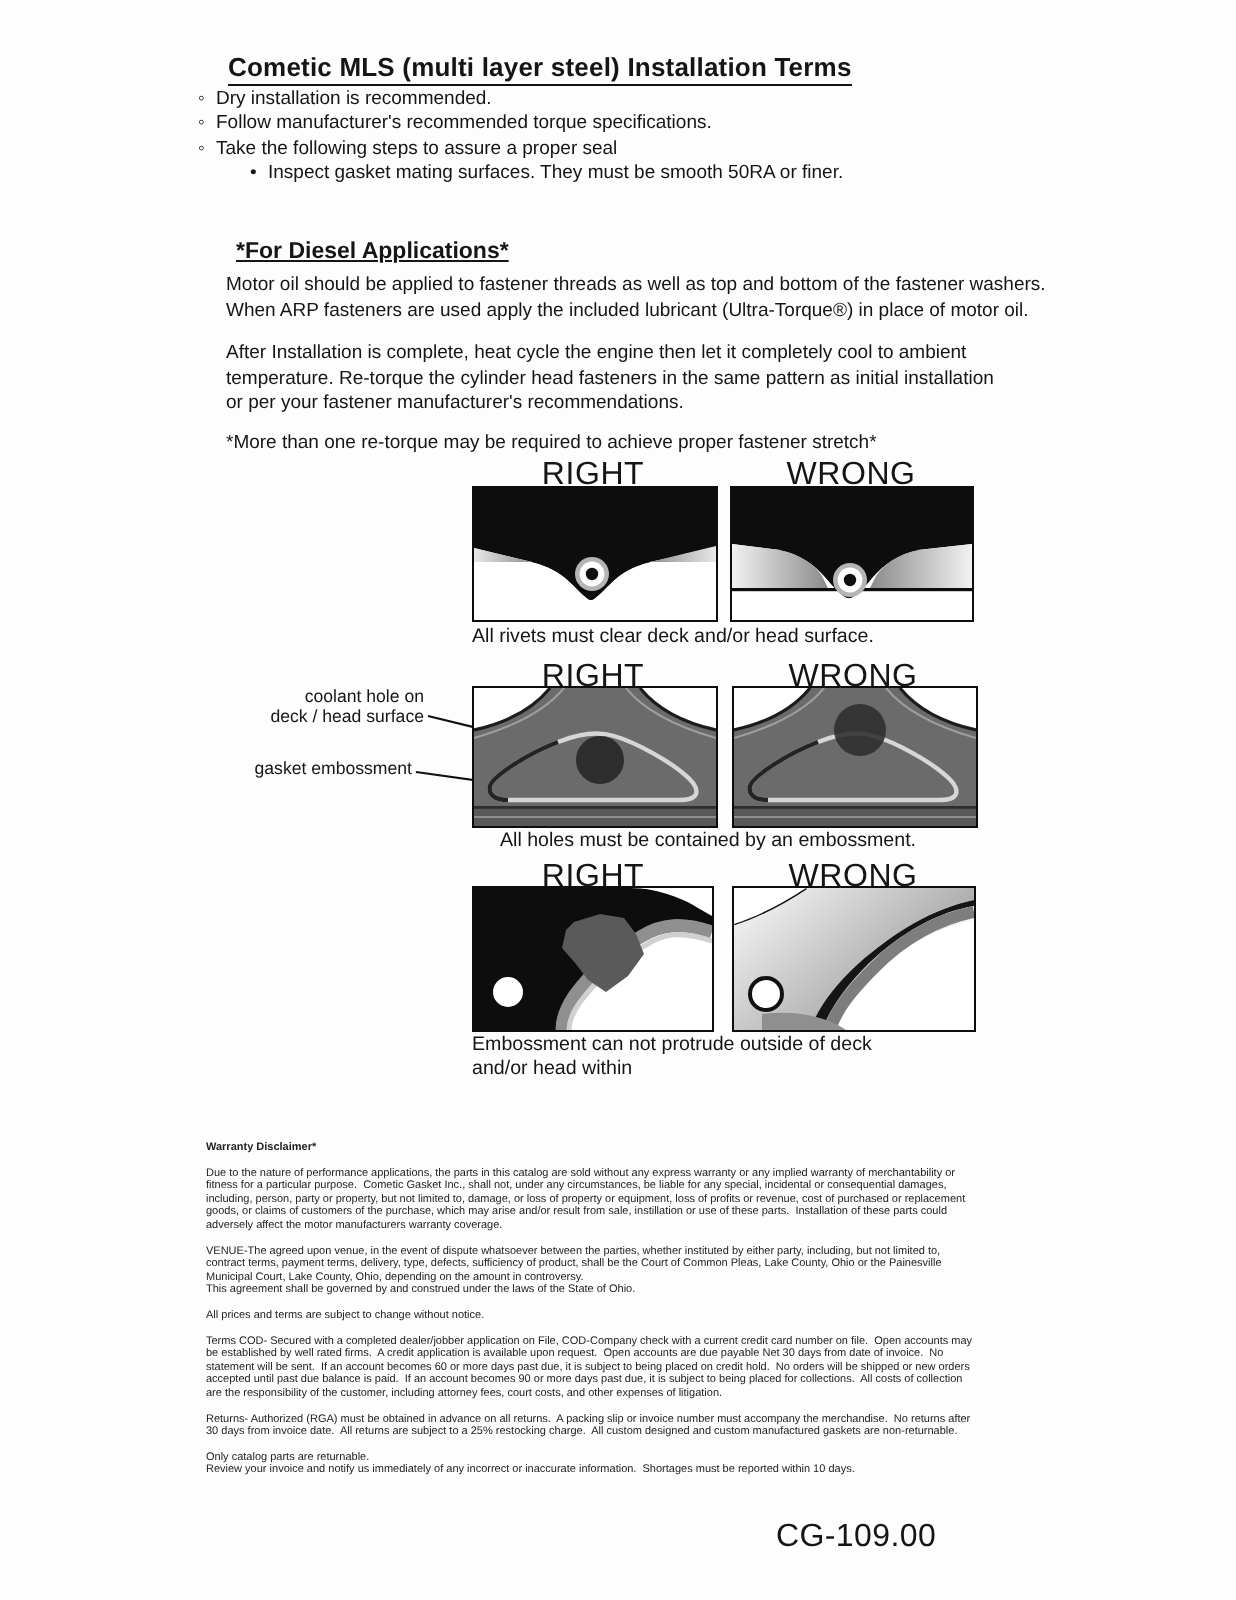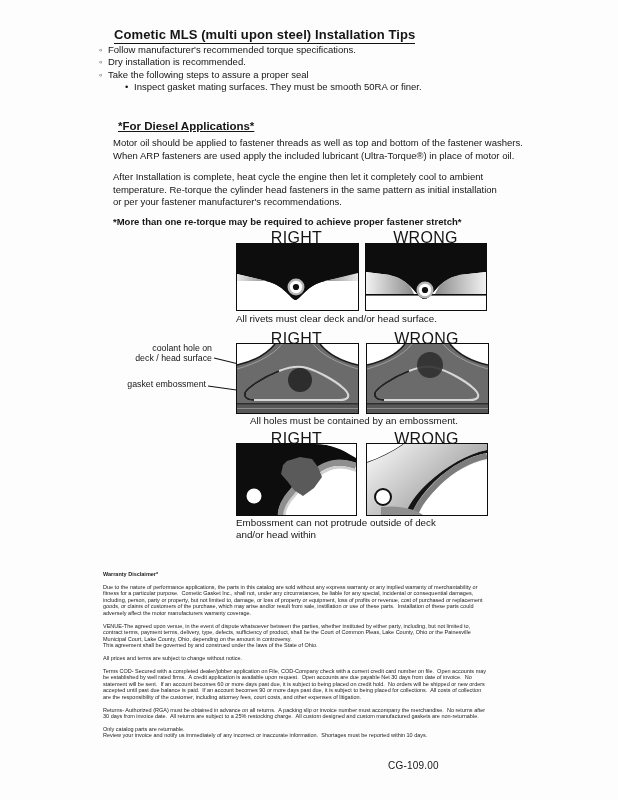--- a/index.html
+++ b/index.html
@@ -16,45 +16,45 @@
   .h2{font-size:11.5px;font-weight:bold;}
   .body{font-size:9.5px;line-height:12.6px;white-space:pre-line;margin:0;}
   .fig-label{font-size:16px;font-weight:500;letter-spacing:.3px;text-align:center;width:121px;}
   .fig-box{box-sizing:border-box;border:1.8px solid #0d0d0d;background:#fff;}
   .fig-box svg{display:block;}
   .caption{font-size:9.8px;line-height:11.5px;white-space:pre-line;}
   .ann{font-size:8.8px;line-height:10px;text-align:right;}
   .fine{width:445px;font-size:5.5px;line-height:1.2;color:#222;}
   .fine p{margin:0 0 6px 0;white-space:pre;}
   .fine .fp-head{font-weight:bold;}
-  .code{font-size:10px;letter-spacing:.2px;}
+  .code{font-size:16px;letter-spacing:.2px;}
 </style>
 </head>
 <body>
 
 <div class="page">
 
   <div class="abs" style="left:114px;top:25px;">
-    <span class="title">Cometic MLS (multi upon steel) Installation Tips</span>
+    <span class="title">Cometic MLS (multi layer steel) Installation Terms</span>
   </div>
 
   <ul class="tips abs" style="left:99px;top:44px;width:470px;">
+    <li>Dry installation is recommended.</li>
     <li>Follow manufacturer's recommended torque specifications.</li>
-    <li>Dry installation is recommended.</li>
     <li>Take the following steps to assure a proper seal</li>
     <li class="sub">Inspect gasket mating surfaces.  They must be smooth 50RA or finer.</li>
   </ul>
 
   <div class="abs h2" style="left:118px;top:120px;text-decoration:underline;">*For Diesel Applications*</div>
   <p class="abs body" style="left:113px;top:171px;">After Installation is complete, heat cycle the engine then let it completely cool to ambient
 temperature. Re-torque the cylinder head fasteners in the same pattern as initial installation
 or per your fastener manufacturer's recommendations.</p>
   <p class="abs body" style="left:113px;top:137px;">Motor oil should be applied to fastener threads as well as top and bottom of the fastener washers.
 When ARP fasteners are used apply the included lubricant (Ultra-Torque®) in place of motor oil.</p>
-  <p class="abs body" style="left:113px;top:216px;font-weight:bold;">*More than one re-torque may be required to achieve proper fastener stretch*</p>
+  <p class="abs body" style="left:113px;top:216px;">*More than one re-torque may be required to achieve proper fastener stretch*</p>
 
   <div class="abs fig-label" style="left:236px;top:229px;">RIGHT</div>
   <div class="abs fig-label" style="left:365px;top:229px;">WRONG</div>
 
   <div class="abs fig-box" style="left:236px;top:243px;">
     <svg width="121" height="66" viewBox="0 0 121 66">
       <rect width="121" height="66" fill="#ffffff"></rect>
       <defs>
         <linearGradient id="g1l" x1="0" y1="0" x2="1" y2="0">
           <stop offset="0" stop-color="#e8e8e8"></stop>

